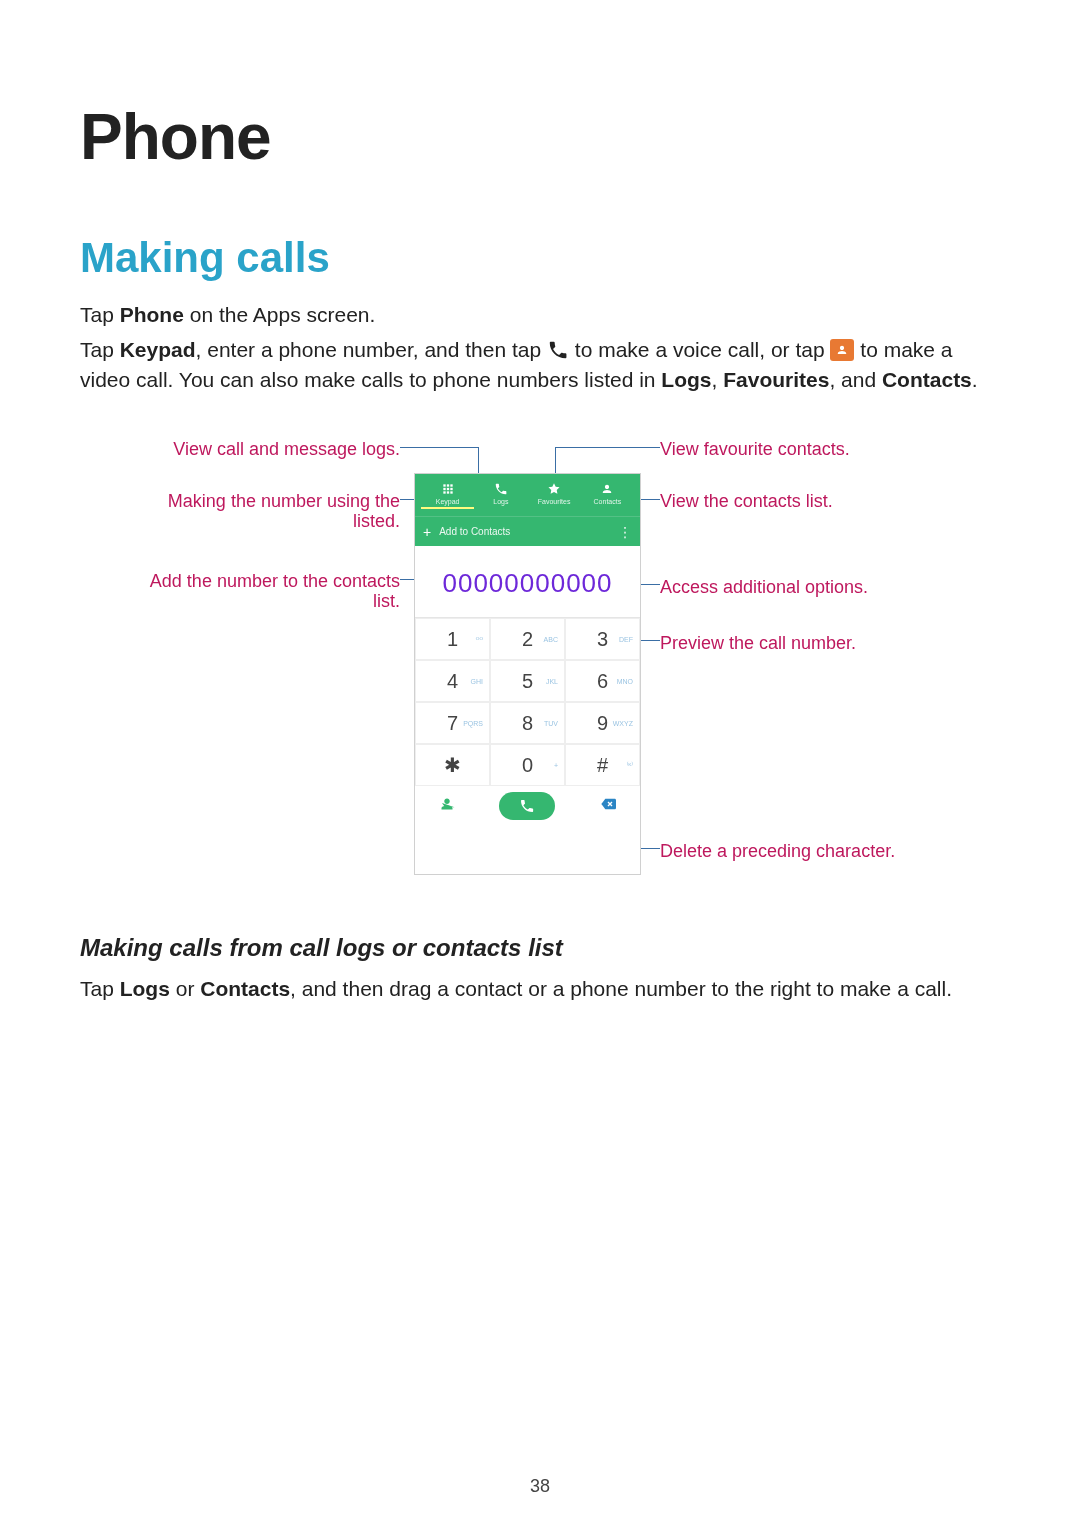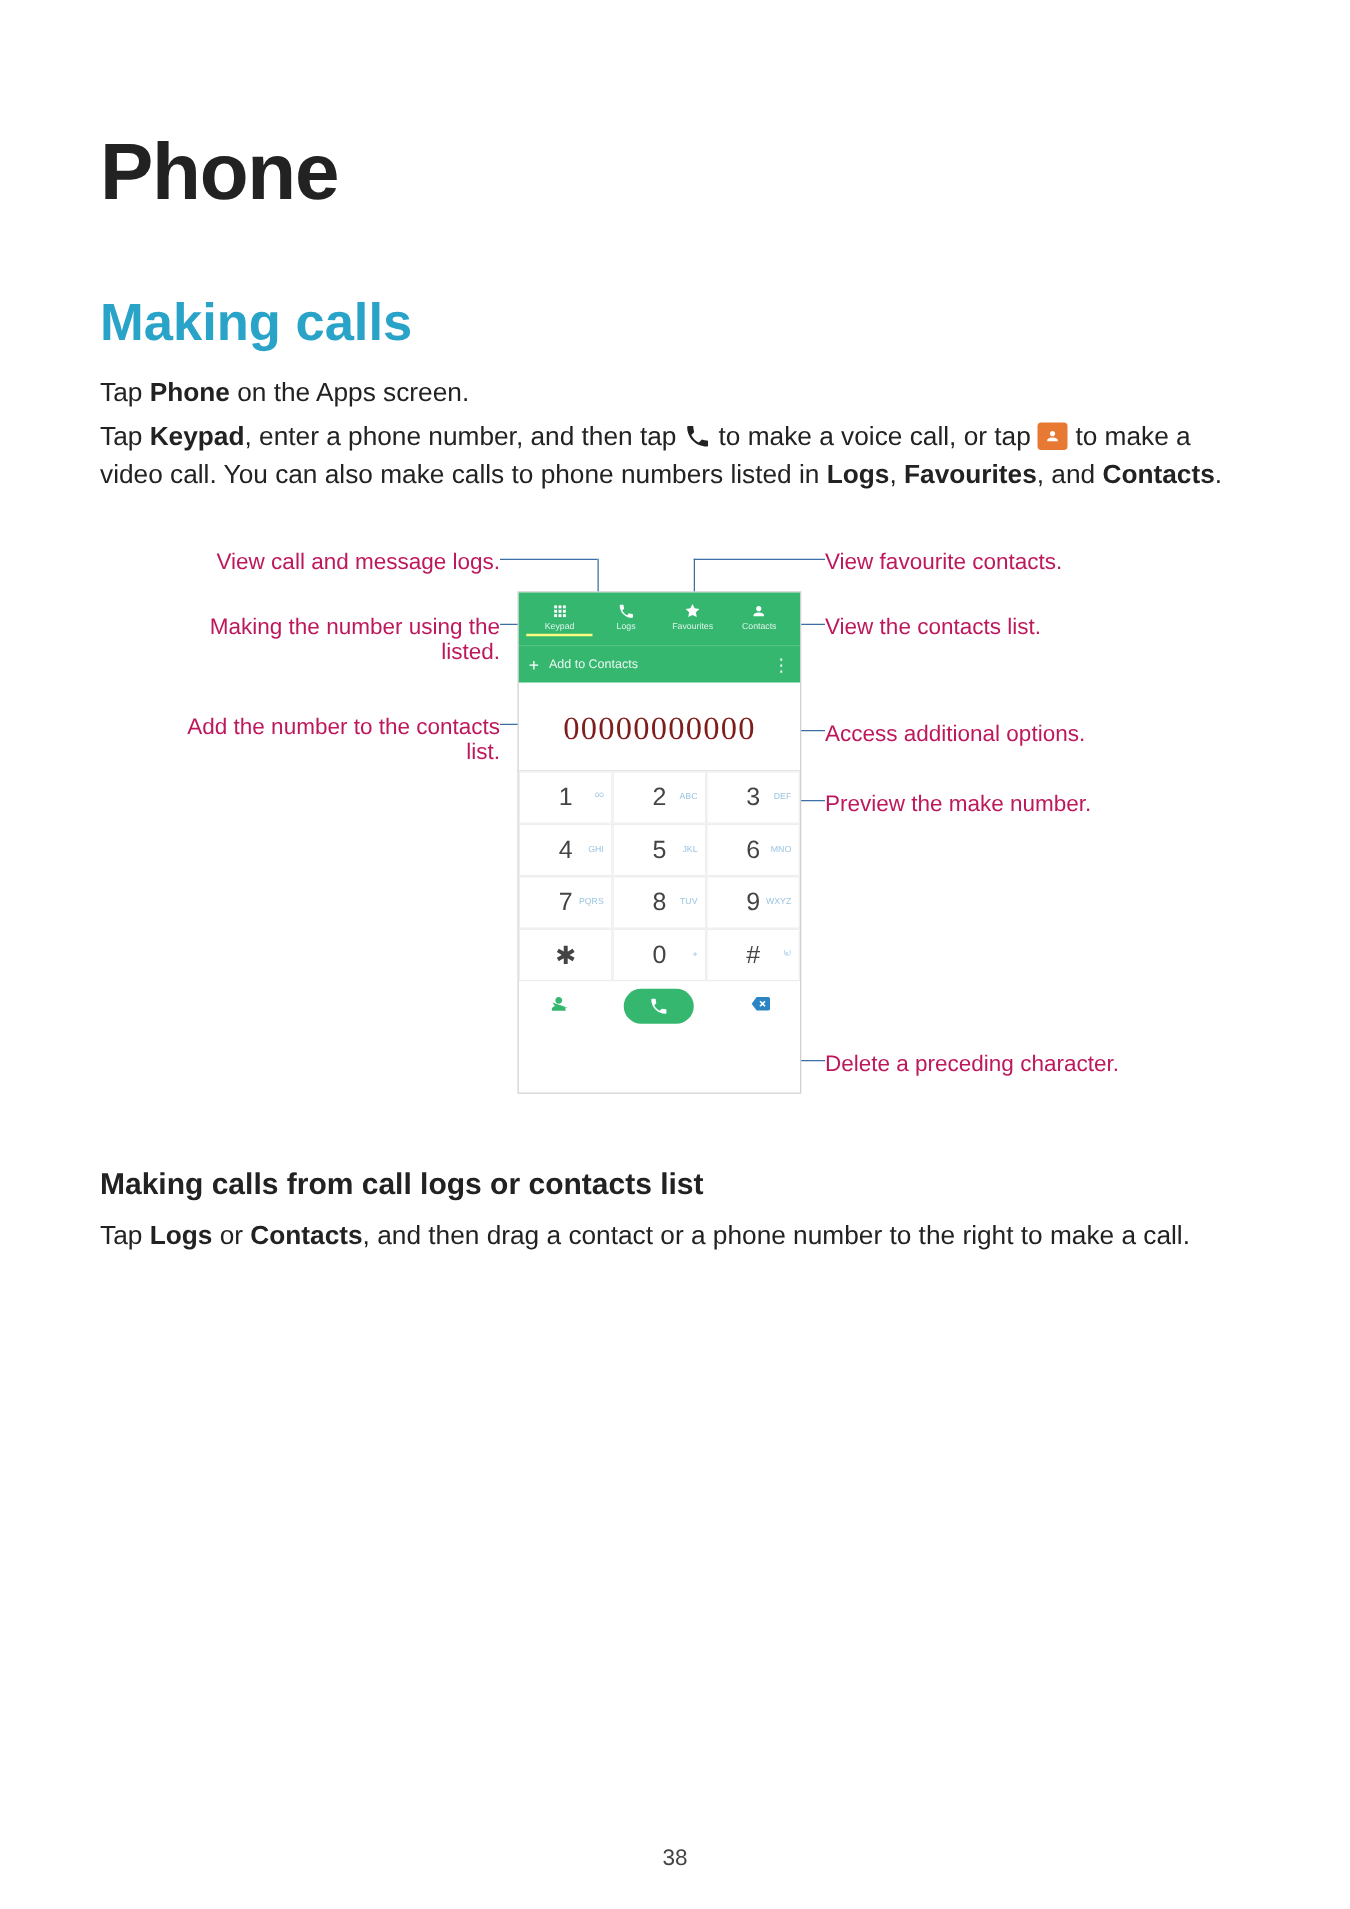--- a/index.html
+++ b/index.html
@@ -106,22 +106,22 @@
     color: rgba(255,255,255,0.9);
     border-top: 1px solid rgba(255,255,255,0.15);
   }
   .add-row .plus-ic { font-size: 14px; color: #fff; }
   .add-row .more-ic { margin-left: auto; font-size: 14px; letter-spacing: 0; }
 
   .number-display {
     padding: 22px 0 18px 0;
     text-align: center;
     font-size: 26px;
-    font-family: Liberation Serif, serif;
-    color: #7f1d1d;
+    font-family: Liberation Sans, sans-serif;
+    color: #6d28d9;
     letter-spacing: 1px;
     border-bottom: 1px solid #e5e5e5;
   }
 
   .keypad {
     display: grid;
     grid-template-columns: 1fr 1fr 1fr;
     grid-template-rows: repeat(4, 42px);
   }
   .key {
@@ -159,20 +159,21 @@
     display: flex;
     align-items: center;
     justify-content: center;
   }
   .del-btn { color: #2b85c4; }
 
   .sub-heading {
     font-size: 24px;
     font-weight: 700;
     margin: 30px 0 12px 0;
+    font-style: italic;
   }
   .page-number {
     position: absolute;
     bottom: 30px;
     left: 0;
     width: 100%;
     text-align: center;
     font-size: 18px;
     color: #444;
   }
@@ -232,21 +233,21 @@
 
   <div class="callout callout-left" style="left:0;top:24px;width:320px;">View call and message logs.</div>
   <div class="callout callout-left" style="left:0;top:76px;width:320px;">Making the number using the</div>
   <div class="callout callout-left" style="left:0;top:96px;width:320px;">listed.</div>
   <div class="callout callout-left" style="left:0;top:156px;width:320px;">Add the number to the contacts</div>
   <div class="callout callout-left" style="left:0;top:176px;width:320px;">list.</div>
 
   <div class="callout callout-right" style="left:580px;top:24px;">View favourite contacts.</div>
   <div class="callout callout-right" style="left:580px;top:76px;">View the contacts list.</div>
   <div class="callout callout-right" style="left:580px;top:162px;">Access additional options.</div>
-  <div class="callout callout-right" style="left:580px;top:218px;">Preview the make number.</div>
+  <div class="callout callout-right" style="left:580px;top:218px;">Preview the call number.</div>
   <div class="callout callout-right" style="left:580px;top:426px;">Delete a preceding character.</div>
 
   <div class="conn-line" style="left:320px;top:33px;width:78px;"></div>
   <div class="conn-vert" style="left:398px;top:33px;height:38px;"></div>
 
   <div class="conn-line" style="left:320px;top:85px;width:35px;"></div>
   <div class="conn-vert" style="left:355px;top:74px;height:11px;"></div>
 
   <div class="conn-line" style="left:320px;top:165px;width:27px;"></div>
   <div class="conn-vert" style="left:347px;top:110px;height:55px;"></div>

